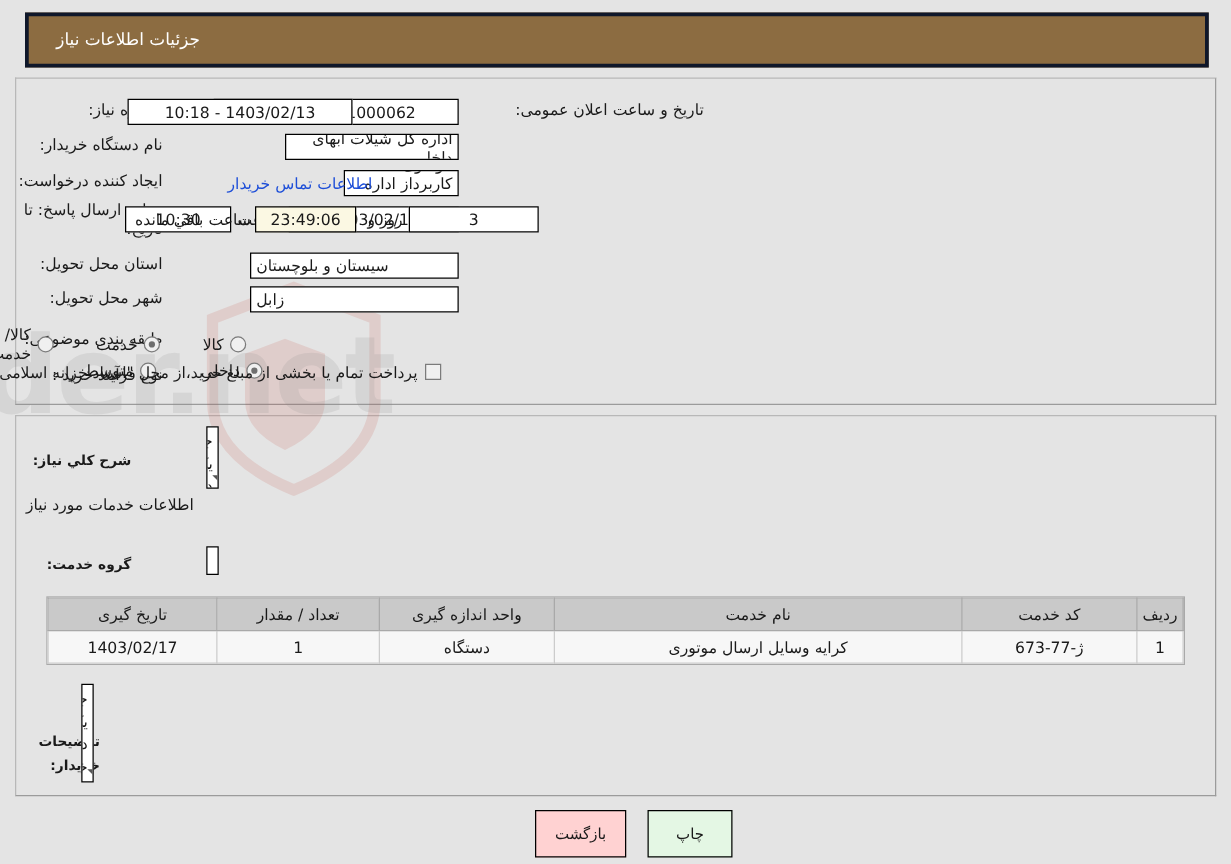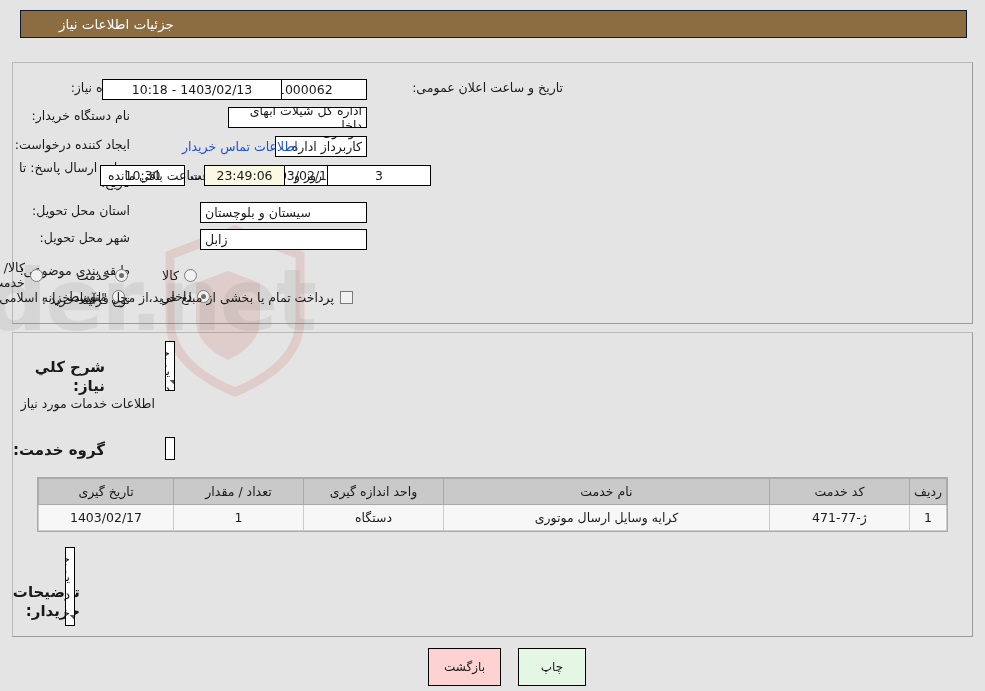--- a/index.html
+++ b/index.html
@@ -22,27 +22,27 @@
     position: absolute;
     left: 0; top: 0; width: 985px; height: 691px;
     pointer-events: none;
     z-index: 5;
   }
 
   
   .titlebar {
     position: absolute;
     left: 20px; top: 10px;
-    width: 947px; height: 28px;
+    width: 947px; height: 44px;
     background: #8c6c41;
-    border: 1px solid #0f172a;
+    border: 3px solid #0f172a;
     display: flex;
     align-items: center;
     justify-content: flex-start;
-    padding-left: 16px; padding-right: 0;
+    padding-left: 0; padding-right: 0;
     z-index: 2;
   }
   .titlebar .ttl {
     color: #ffffff;
     font-size: 13.5px;
     margin-right: auto;
     margin-left: 22px;
     letter-spacing: 0px;
     white-space: nowrap;
   }
@@ -146,21 +146,21 @@
   }
 
   
   .sec-head {
     position: absolute;
     font-size: 12.5px;
     color: #1a1a1a;
     font-weight: normal;
   }
 
-  .bold-lbl { font-weight: bold; font-size: 15px; color: #1a1a1a; text-align: center; }
+  .bold-lbl { font-weight: bold; font-size: 11px; color: #1a1a1a; text-align: center; }
 
   
   .tbl-wrap {
     position: absolute;
     left: 37px; top: 477px;
     width: 911px;
     border: 1px solid #a9a9a9;
     background: #fff;
     z-index: 4;
   }
@@ -328,21 +328,21 @@
           <th style="width:140px;">کد خدمت</th>
           <th>نام خدمت</th>
           <th style="width:140px;">واحد اندازه گیری</th>
           <th style="width:130px;">تعداد / مقدار</th>
           <th style="width:135px;">تاریخ گیری</th>
         </tr>
       </thead>
       <tbody>
         <tr>
           <td>1</td>
-          <td>ژ-77-471</td>
+          <td>ژ-77-673</td>
           <td>کرایه وسایل ارسال موتوری</td>
           <td>دستگاه</td>
           <td>1</td>
           <td>1403/02/17</td>
         </tr>
       </tbody>
     </table>
   </div>
 
   <div style="position:absolute; right:905px; top:582px; z-index:6;">

